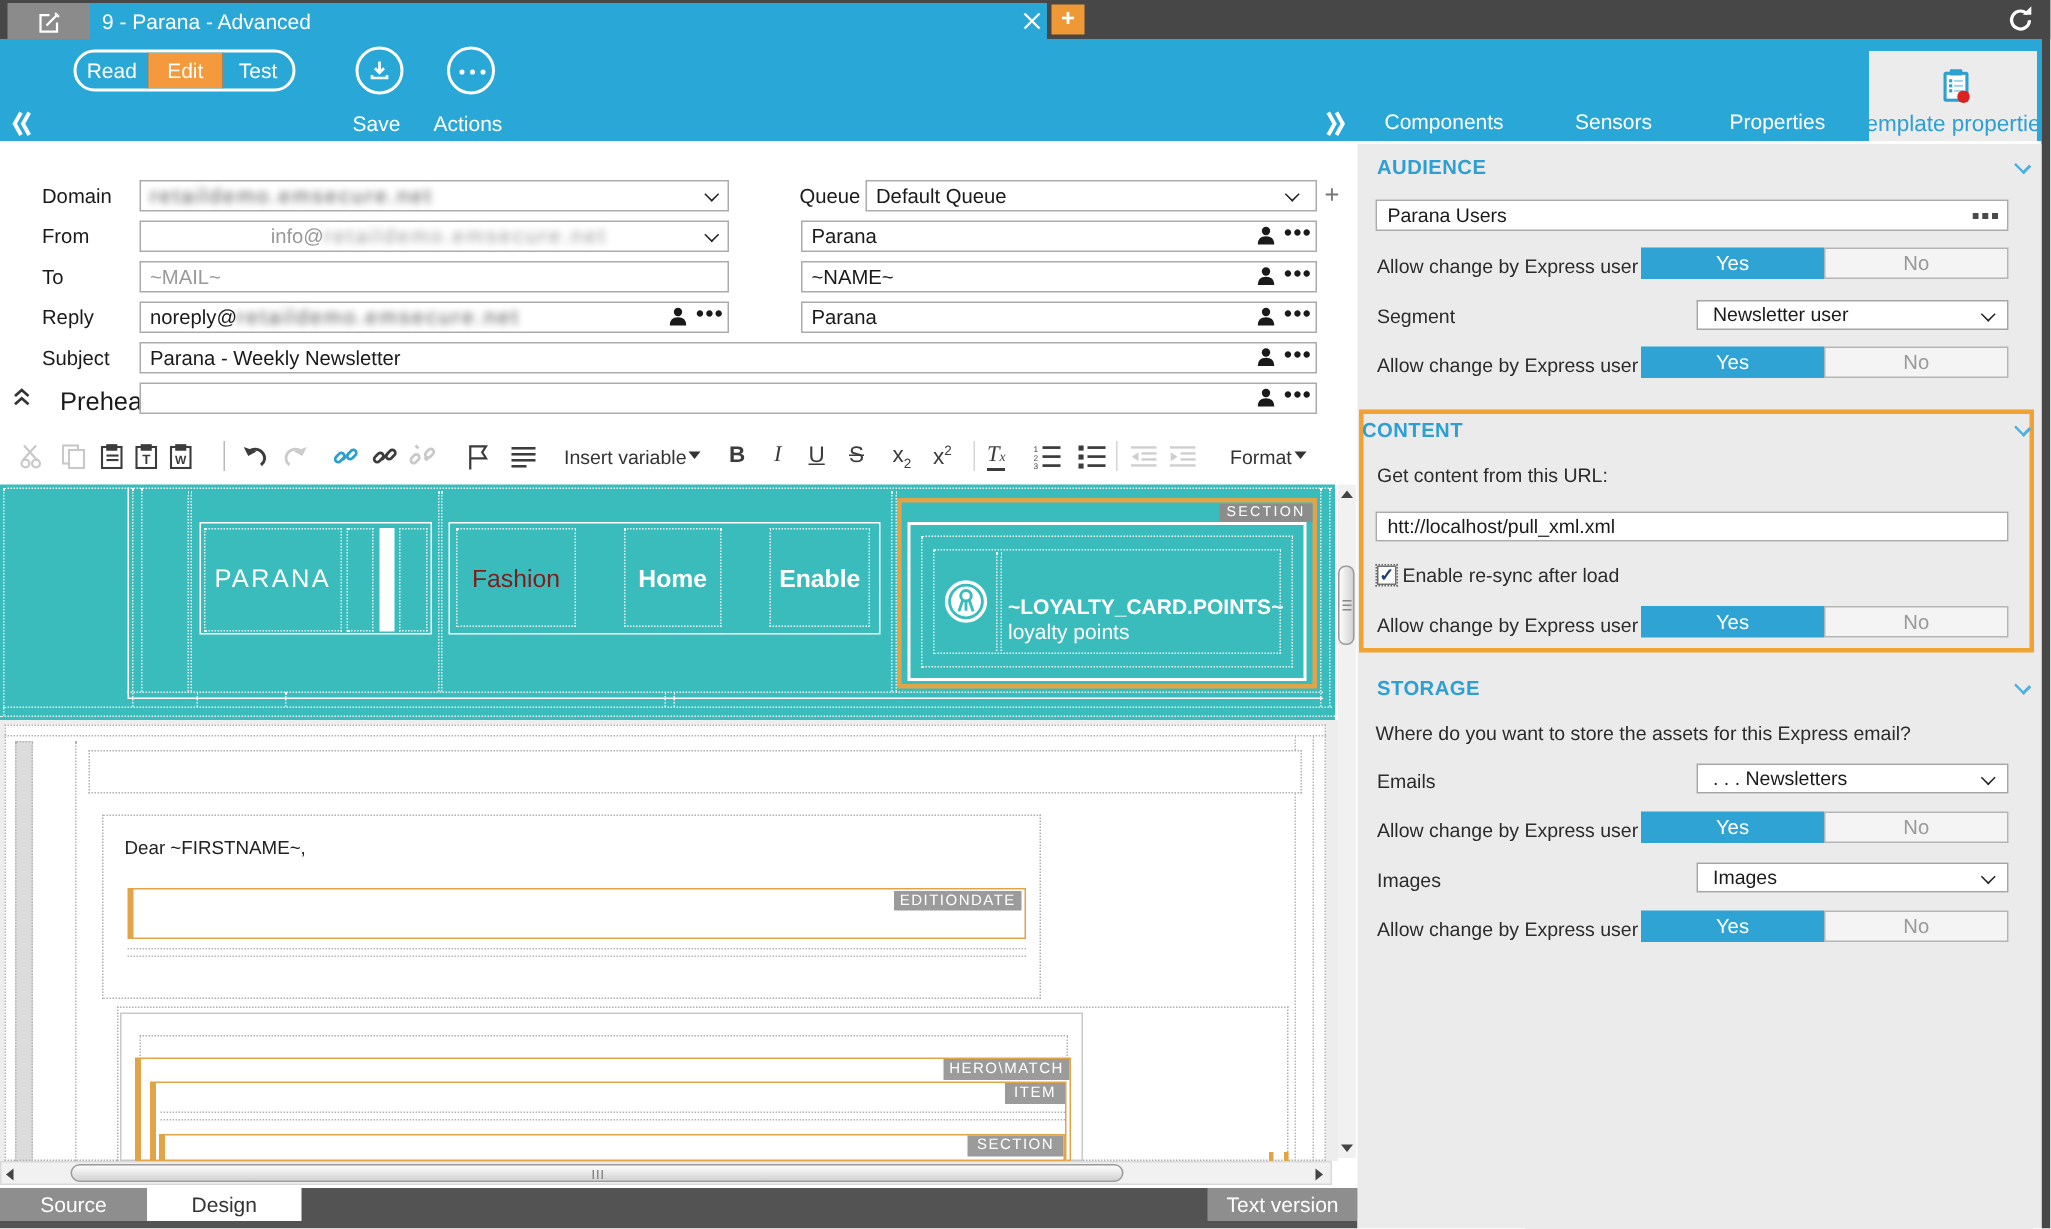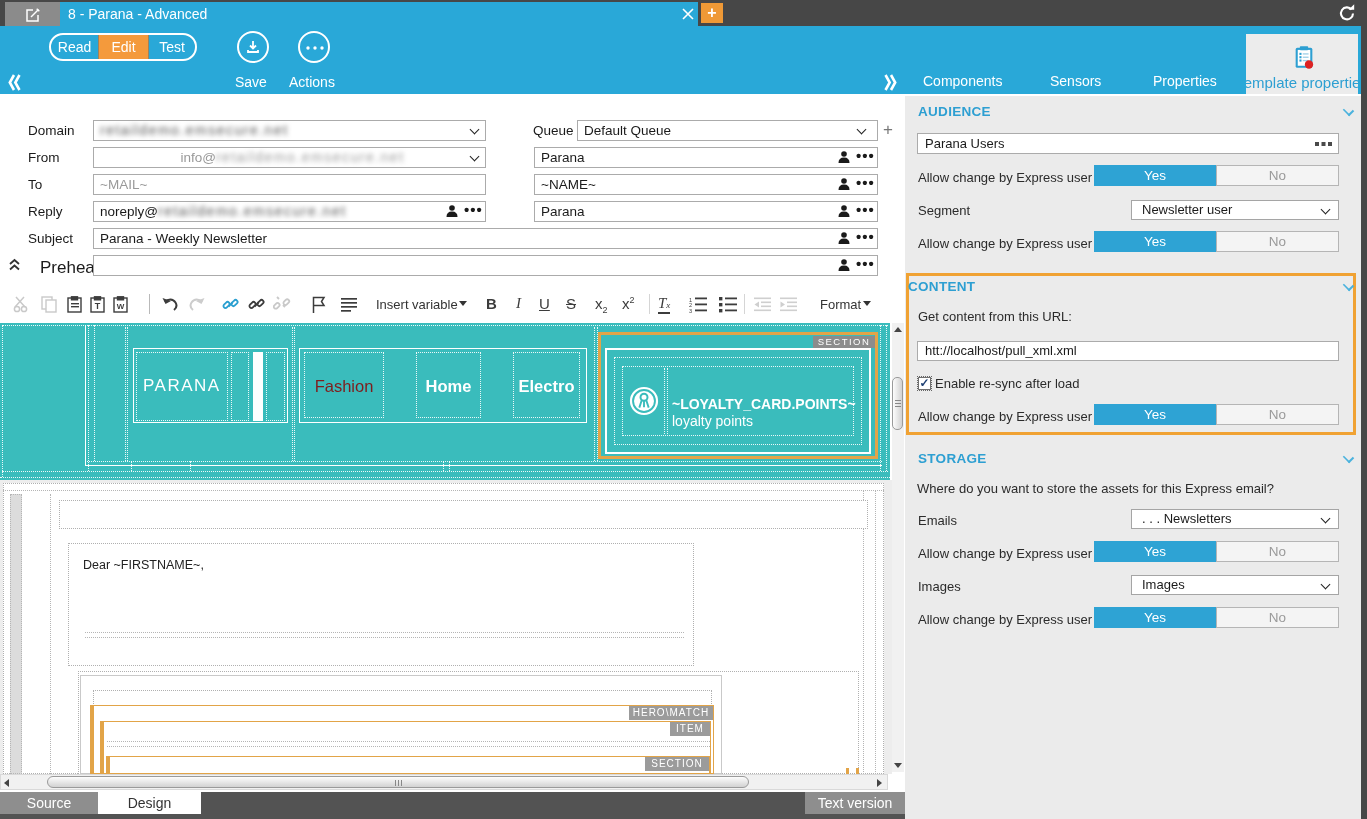--- a/index.html
+++ b/index.html
@@ -72,21 +72,21 @@
 <div class="abs" id="graytab">
     <svg style="position:absolute;left:20px;top:5px;" width="16" height="16" viewBox="0 0 16 16">
       <g stroke="#fff" stroke-width="1.5" fill="none">
         <path d="M13 8 V14 H2 V3 H8"></path>
         <path d="M6 10 L13.5 2.5"></path>
       </g>
       <path d="M12.2 1.2 L14.8 3.8 L13.8 4.8 L11.2 2.2 Z" fill="#fff"></path>
     </svg>
   </div>
 <div class="abs" id="bluetab">
-    <span style="position:absolute;left:8px;">8 - Parana - Advanced</span>
+    <span style="position:absolute;left:8px;">9 - Parana - Advanced</span>
   <svg class="abs" style="left:622px;top:6px;" width="12" height="12" viewBox="0 0 12 12">
       <path d="M1 1 L11 11 M11 1 L1 11" stroke="#fff" stroke-width="1.6"></path>
     </svg>
 </div>
 <div class="abs" id="plustab">+</div>
 <svg class="abs" style="left:1338px;top:4px;" width="18" height="18" viewBox="0 0 18 18">
     <path d="M13.6 5.5 A6 6 0 1 0 15 9.5" stroke="#fff" stroke-width="2.1" fill="none"></path>
     <path d="M10.5 5.8 L16.2 5.8 L16.2 0.2 Z" fill="#fff"></path>
   </svg>
 
@@ -368,21 +368,21 @@
     <div class="abs" style="left:119px;top:3px;width:10px;height:69px;background:#fff;"></div>
     <div class="dotbox" style="left:132px;top:3px;width:19px;height:69px;"></div>
   </div>
 
   <div class="solidbox" style="left:299px;top:25px;width:288px;height:75px;">
     <div class="dotbox" style="left:4px;top:3px;width:80px;height:66px;"></div>
     <div class="abs" style="left:4px;top:28px;width:80px;text-align:center;color:#7f1d1d;font-size:16.5px;font-weight:normal;">Fashion</div>
     <div class="dotbox" style="left:116px;top:3px;width:65px;height:66px;"></div>
     <div class="abs" style="left:116px;top:28px;width:65px;text-align:center;color:#fff;font-size:16.5px;font-weight:bold;">Home</div>
     <div class="dotbox" style="left:213px;top:3px;width:67px;height:66px;"></div>
-    <div class="abs" style="left:213px;top:28px;width:67px;text-align:center;color:#fff;font-size:16.5px;font-weight:bold;">Electro</div>
+    <div class="abs" style="left:213px;top:28px;width:67px;text-align:center;color:#fff;font-size:16.5px;font-weight:bold;">Enable</div>
   </div>
 
   <div class="abs" style="left:598px;top:9px;width:280px;height:127px;border:3px solid #e2a448;">
     <div class="abs" style="right:0;top:1px;width:62px;height:12px;background:#8c8c8c;color:#fff;font-size:9.5px;letter-spacing:1.5px;text-align:center;line-height:12px;">SECTION</div>
     <div class="solidbox" style="left:4px;top:13px;width:266px;height:106px;border-width:2px;">
       <div class="dotbox" style="left:7px;top:7px;width:248px;height:88px;"></div>
       <div class="dotbox" style="left:15px;top:16px;width:232px;height:70px;"></div>
       <div class="dotv" style="left:57px;top:18px;height:66px;"></div>
         <div class="dotv" style="left:60px;top:18px;height:66px;"></div>
       <svg class="abs" style="left:22px;top:36px;" width="30" height="30" viewBox="0 0 30 30">
@@ -400,20 +400,23 @@
   <div class="gdotbox" style="left:3px;top:3px;width:881px;height:291px;"></div>
   <div class="gdoth" style="left:3px;top:10px;width:881px;"></div>
   <div class="abs" style="left:10px;top:14px;width:12px;height:280px;background:#dcdcdc;border:1px dotted #b5b5b5;"></div>
   <div class="gdotv" style="left:50px;top:14px;height:280px;"></div>
   <div class="gdotv" style="left:863px;top:10px;height:284px;"></div>
   <div class="gdotv" style="left:875px;top:10px;height:284px;"></div>
   <div class="gdotbox" style="left:59px;top:20px;width:809px;height:29px;"></div>
 
   <div class="gdotbox" style="left:68px;top:63px;width:626px;height:123px;">
     <div class="abs" style="left:14px;top:14px;font-size:12.5px;color:#222;">Dear ~FIRSTNAME~,</div>
+    <div class="abs" style="left:16px;top:48px;width:599px;height:34px;border:1px solid #e2a448;border-left:4px solid #e2a448;">
+      <div class="taglabel" style="right:2px;top:1px;width:85px;height:13px;">EDITIONDATE</div>
+    </div>
     <div class="gdoth" style="left:16px;top:88px;width:599px;"></div>
     <div class="gdoth" style="left:16px;top:93px;width:599px;"></div>
   </div>
 
   <div class="gdotbox" style="left:78px;top:191px;width:781px;height:103px;"></div>
   <div class="abs" style="left:80px;top:195px;width:642px;height:99px;background:#fff;border:1px solid #c9c9c9;"></div>
   <div class="gdotbox" style="left:93px;top:210px;width:619px;height:84px;"></div>
   <div class="abs" style="left:90px;top:225px;width:624px;height:69px;border:1px solid #e2a448;border-left:4px solid #e2a448;background:#fff;">
     <div class="taglabel" style="right:0px;top:0px;width:84px;height:14px;line-height:14px;">HERO\MATCH</div>
   </div>

